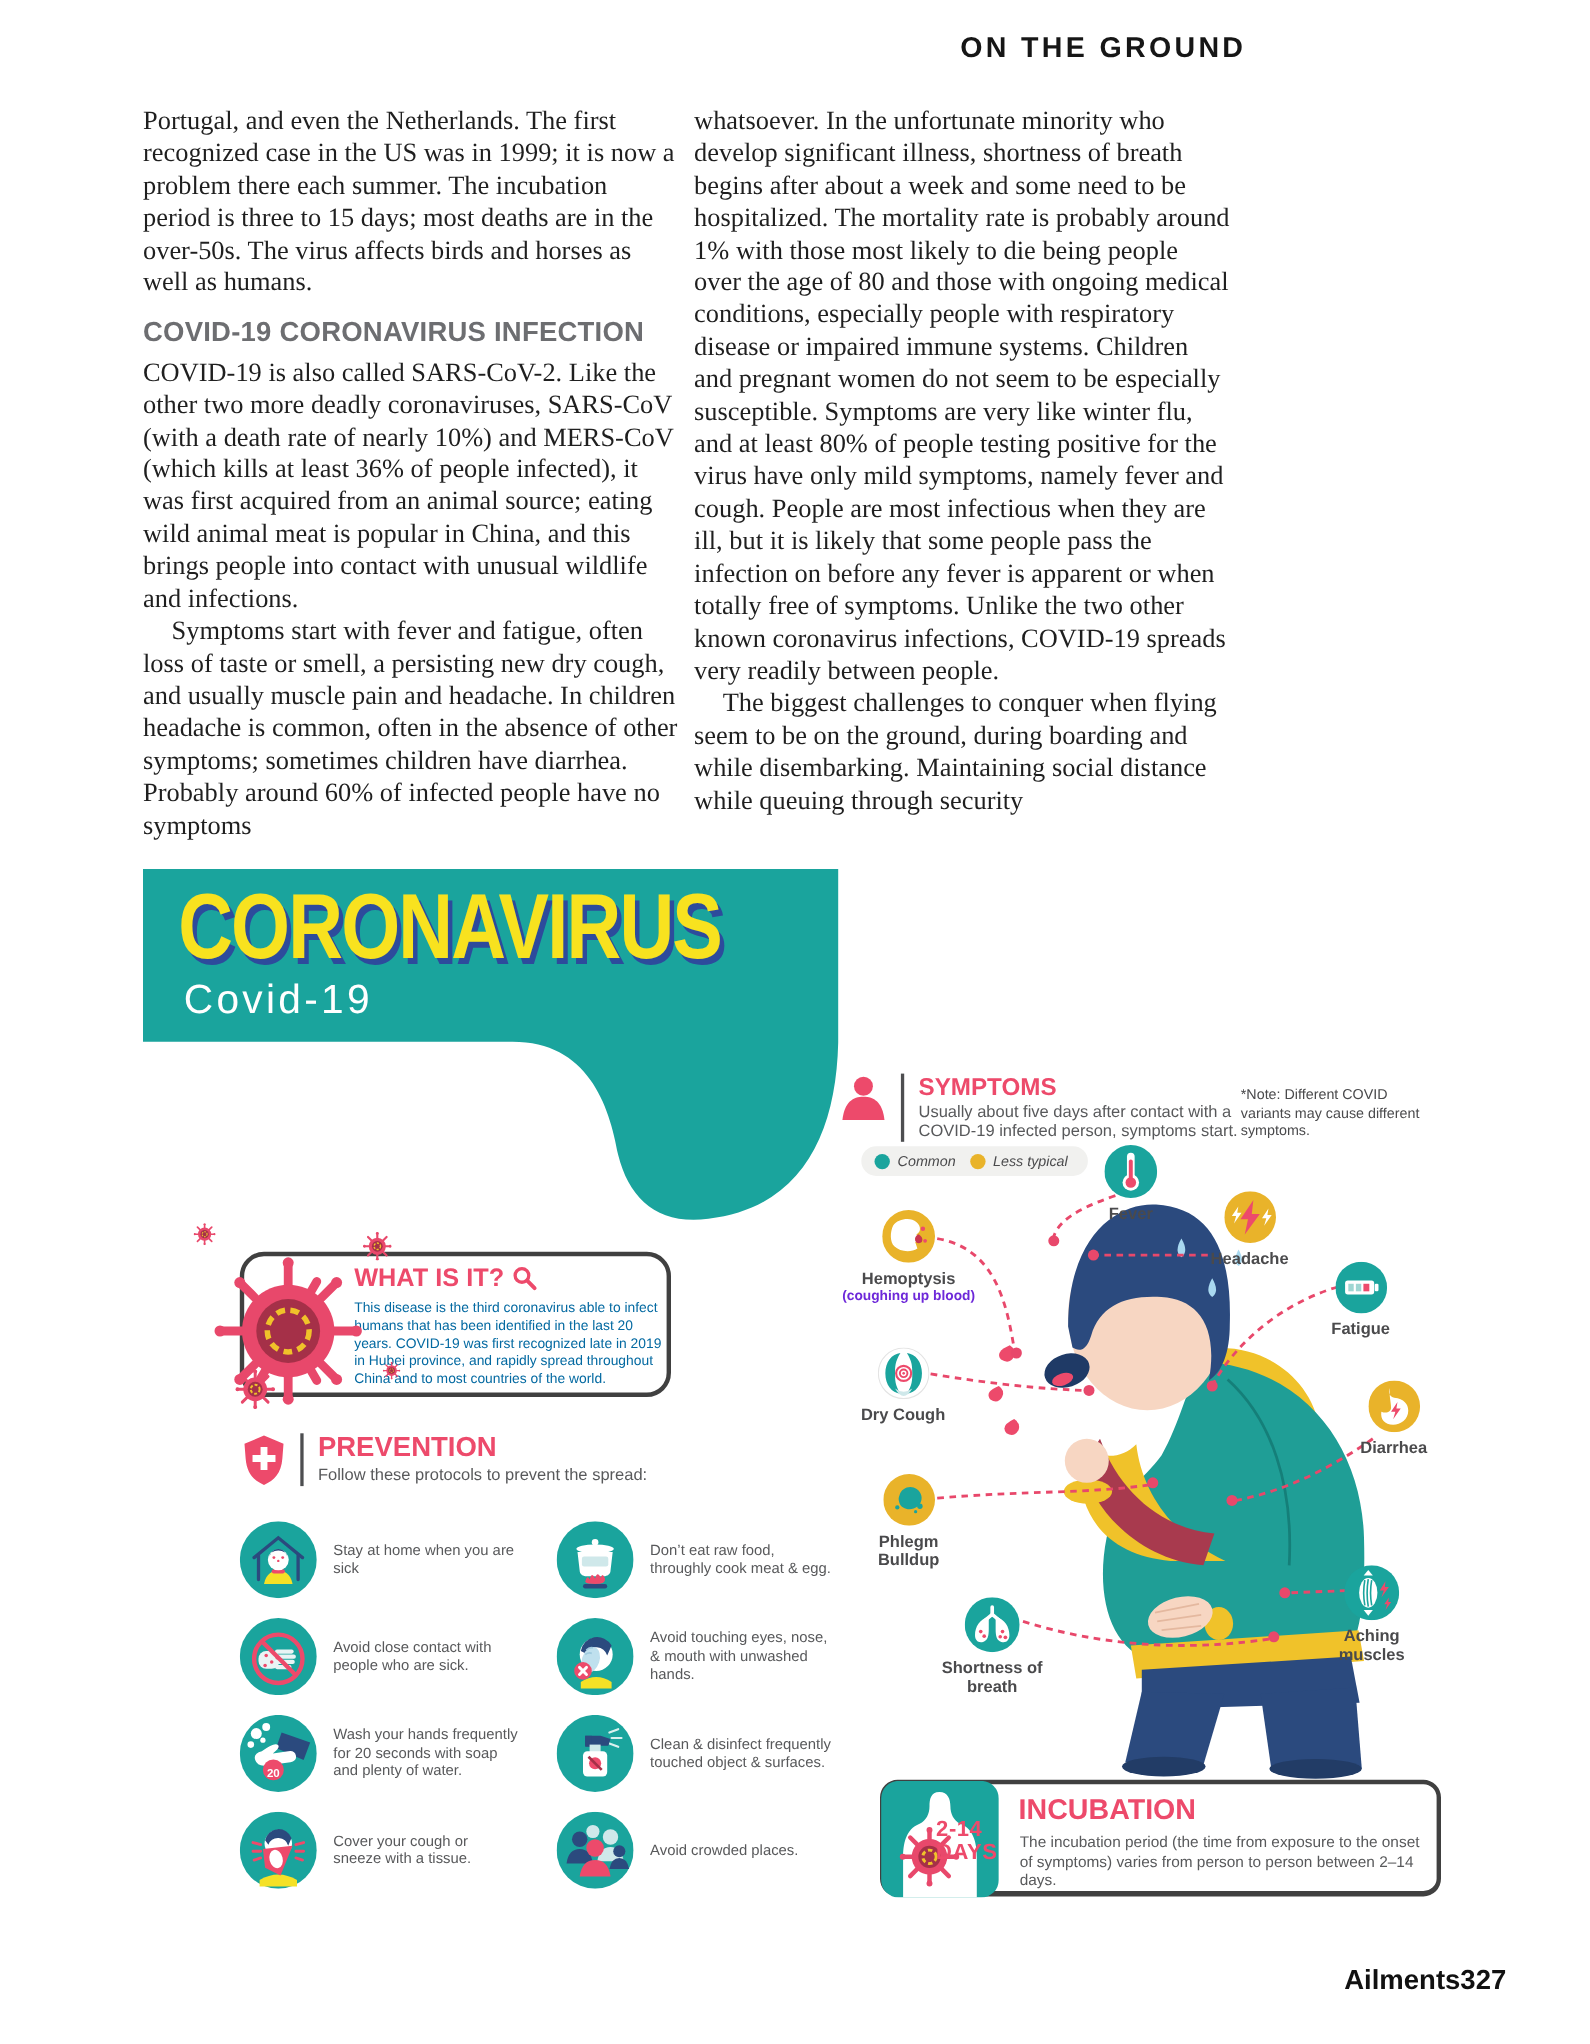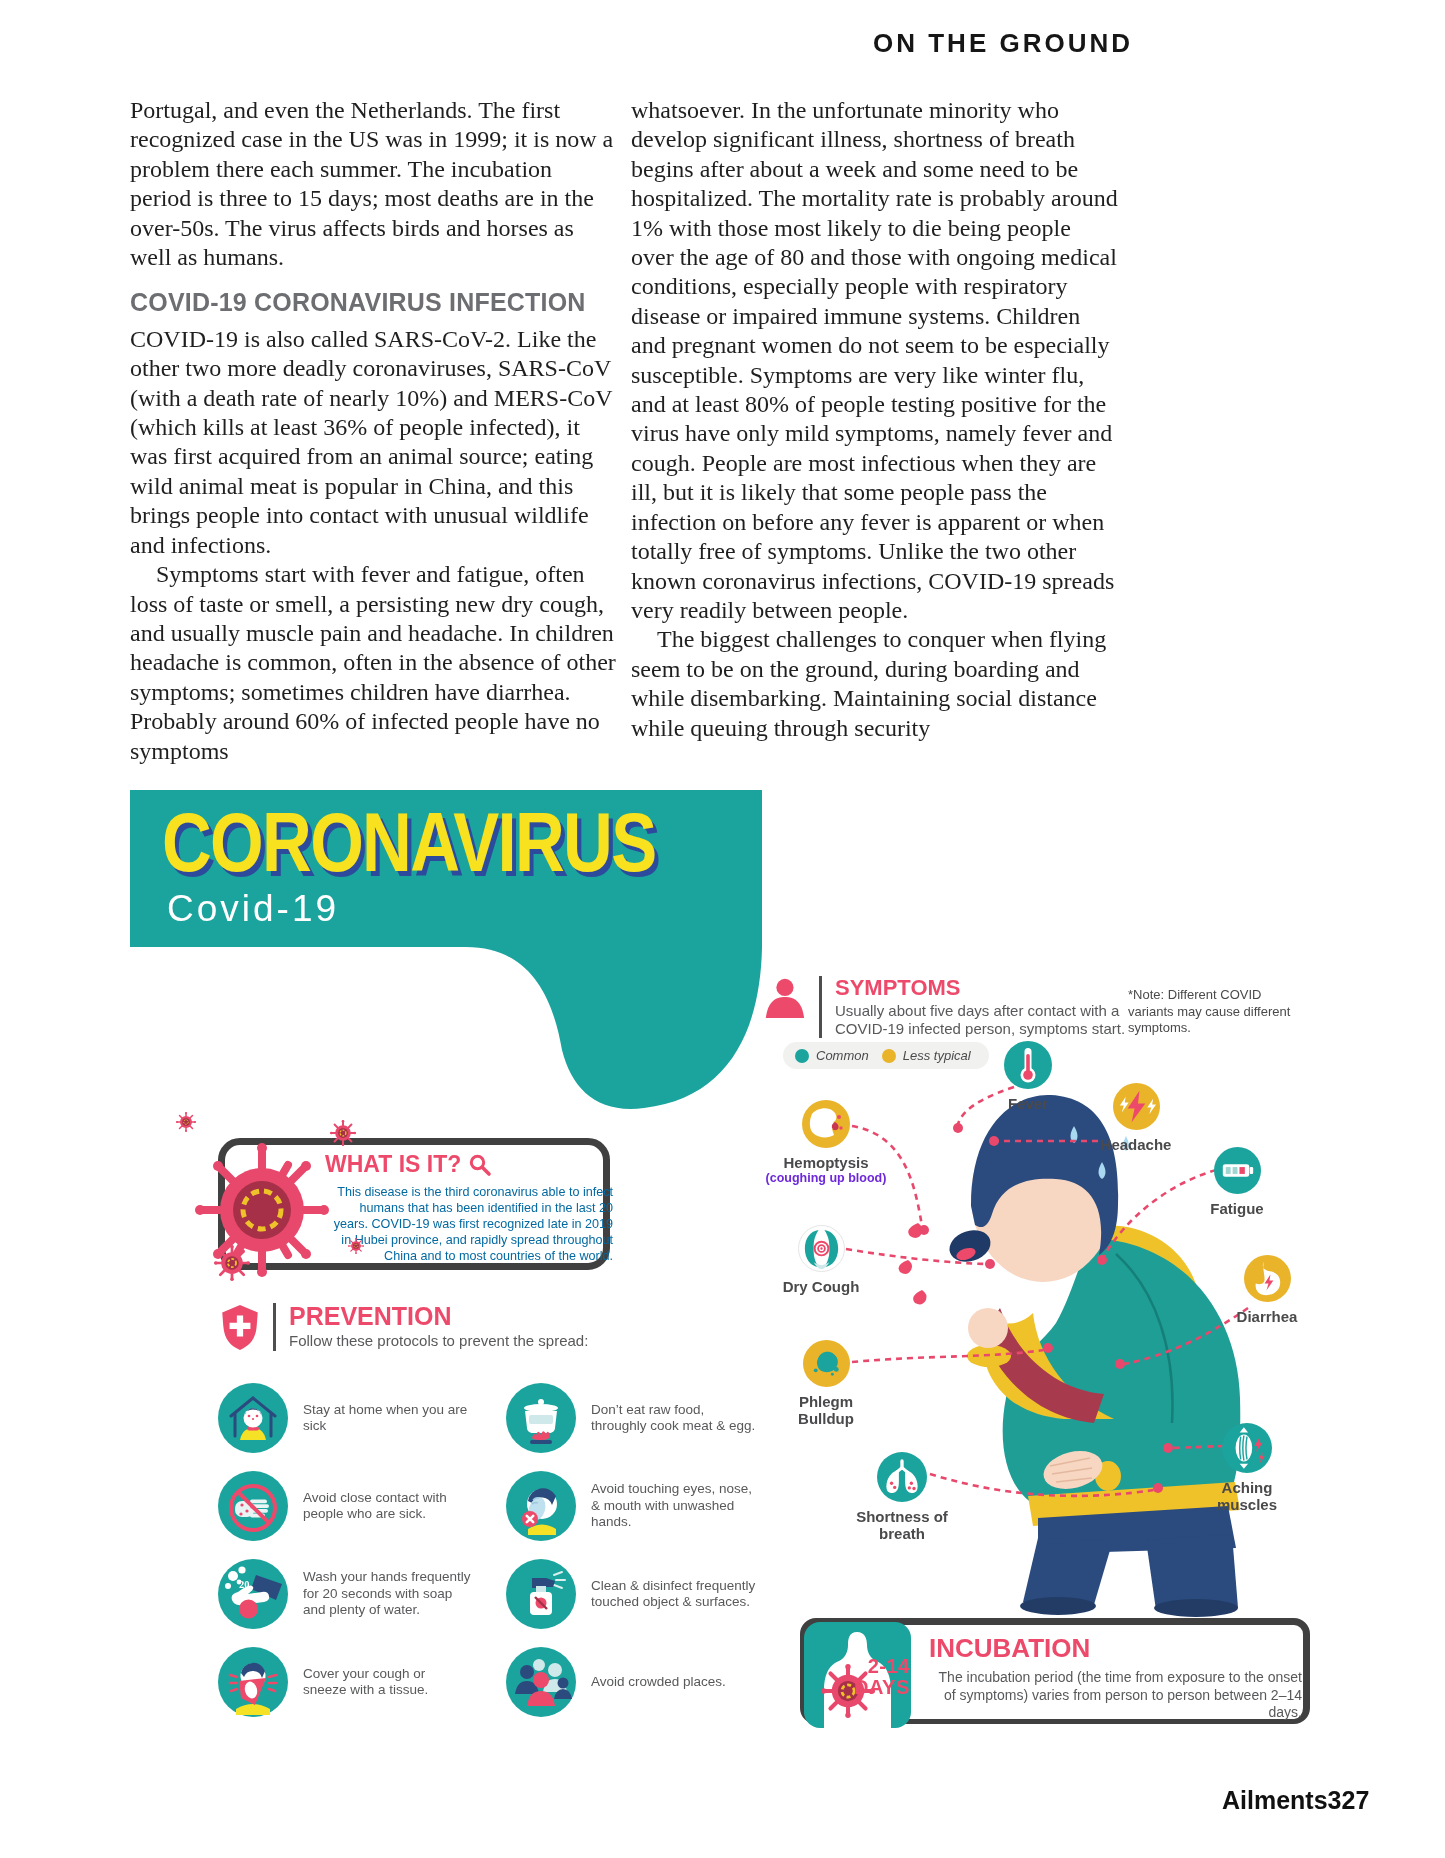--- a/index.html
+++ b/index.html
@@ -26,42 +26,42 @@
   .infographic { position:absolute; left:0; top:790px; width:1445px; height:950px; }
   .banner-svg { position:absolute; left:130px; top:0; }
   .banner-title { position:absolute; left:162px; top:4px; font-size:84px; font-weight:900;
                   color:#f8e21f; letter-spacing:-2px; transform:scaleX(.82); transform-origin:left top;
                   text-shadow:5px 5px 0 #2d4b9c; white-space:nowrap; }
   .banner-subtitle { position:absolute; left:167px; top:98px; font-size:37px; color:#fff;
                      letter-spacing:3px; font-weight:400; }
 
   .deco { position:absolute; }
 
-  .info-box { position:absolute; background:#fff; border:7px solid #404040; border-radius:22px;text-align:right; }
+  .info-box { position:absolute; background:#fff; border:4px solid #404040; border-radius:22px; }
   .whatisit-box { left:218px; top:348px; width:392px; height:132px; }
   .wi-title { position:absolute; left:100px; top:6px; display:flex; align-items:center; gap:7px;
               font-size:23px; font-weight:800; color:#ed4a6b; }
   .wi-body { position:absolute; left:100px; top:39px; width:288px; font-size:12.6px;
              line-height:16px; color:#0369a1; }
   .big-virus { position:absolute; left:192px; top:350px; }
 
   .sec-header { position:absolute; display:flex; align-items:flex-start; gap:13px; }
   .prev-header { left:220px; top:513px; }
   .sym-header  { left:762px; top:186px; }
   .vbar { width:3px; background:#4d4e50; align-self:stretch; }
   .sec-title { font-size:25px; font-weight:800; color:#ed4a6b; line-height:1.05; }
   .sym-header .sec-title { font-size:22px; }
   .sec-sub { font-size:15px; color:#58595b; margin-top:3px; line-height:18px; max-width:320px; }
 
   .prev-grid { position:absolute; left:218px; top:584px; display:grid;
                grid-template-columns:288px 300px; grid-auto-rows:88px; }
   .prev-item { position:relative; display:flex; align-items:center; gap:15px; }
   .prev-label { font-size:13.5px; line-height:16.5px; color:#58595b; max-width:168px; }
-  .badge-20 { position:absolute; left:21px; top:29px; width:19px; 
-              font-size:10.5px; font-weight:700; color:#fff;font-family:Liberation Serif, serif; }
+  .badge-20 { position:absolute; left:21px; top:56px; width:19px; text-align:center;
+              font-size:10.5px; font-weight:700; color:#fff; }
 
   .sym-note { position:absolute; left:1128px; top:197px; width:172px; font-size:13px;
               line-height:16.5px; color:#4a4a4c; }
   .legend { position:absolute; left:783px; top:252px; height:27px; background:#f1f1ef;
             border-radius:14px; display:flex; align-items:center; gap:7px; padding:0 12px; }
   .legend .dot { width:14px; height:14px; border-radius:50%; }
   .dot-common { background:#1aa49d; } .dot-less { background:#e9b32a; }
   .legend-label { font-size:13px; font-style:italic; color:#4a4a4c; margin-right:6px; }
 
   .symptom { position:absolute; width:130px; display:flex; flex-direction:column;

